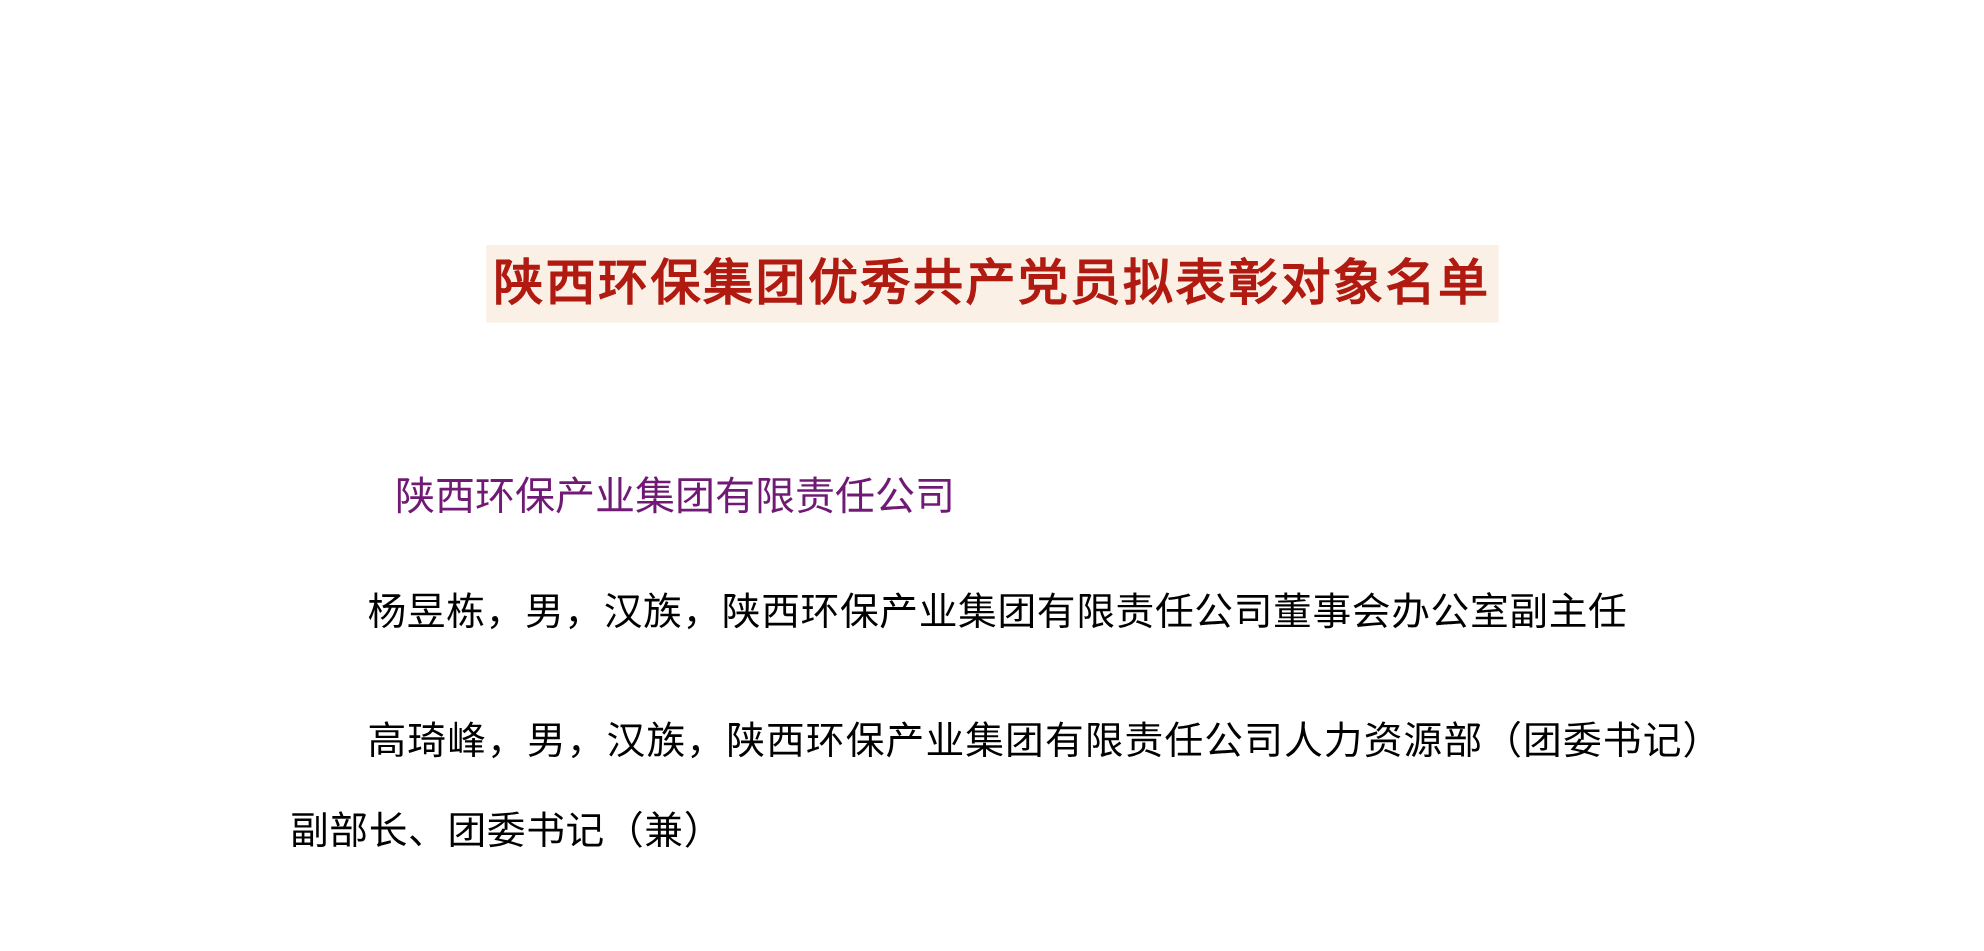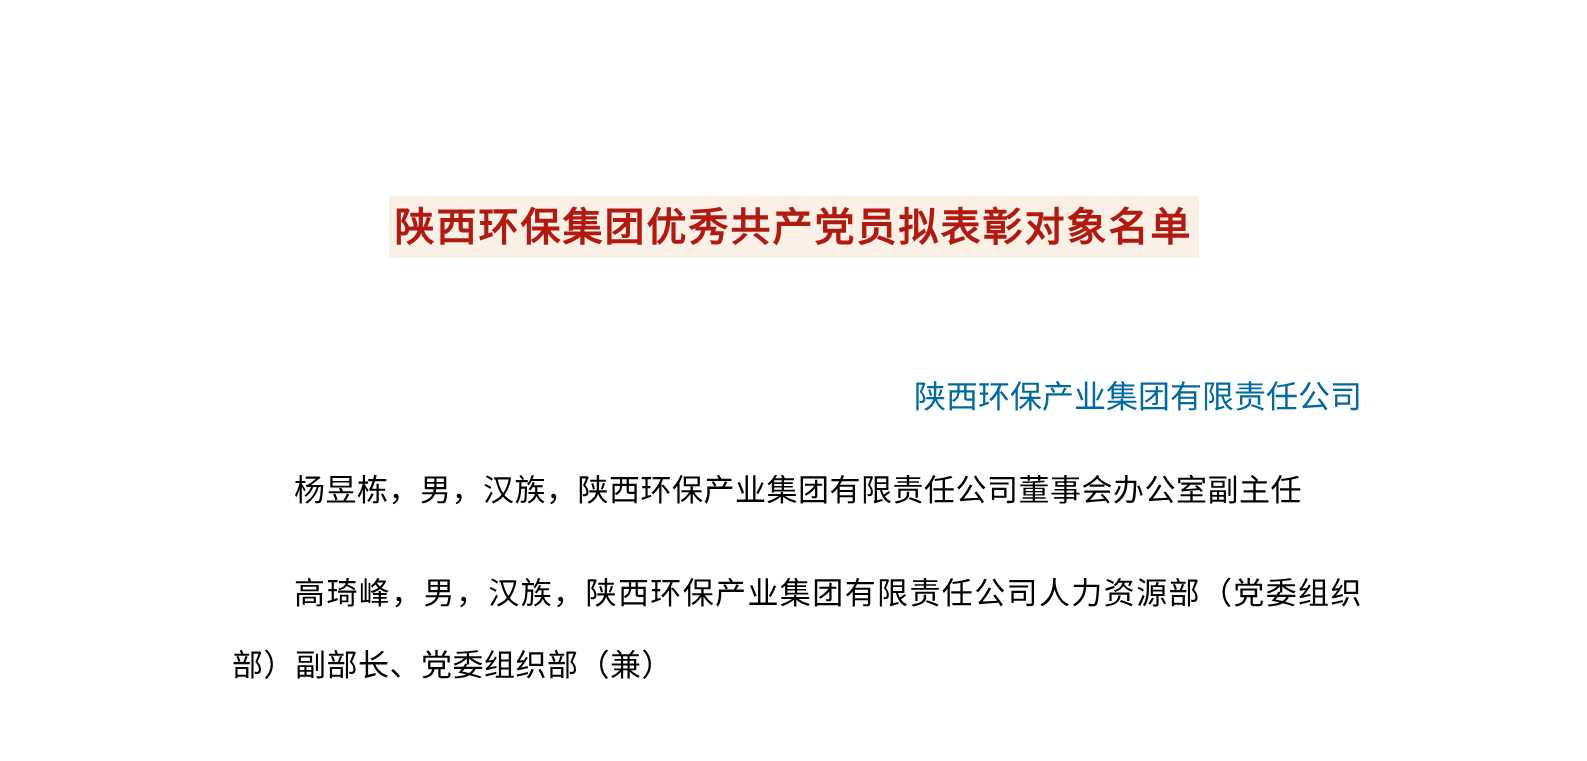--- a/index.html
+++ b/index.html
@@ -43,25 +43,24 @@
   .body-block {
     position: absolute;
     left: 232px;
     top: 368px;
     width: 1130px;
   }
   .org-name {
     font-family: "DejaVu Sans", "Liberation Sans", sans-serif;
     font-size: 32px;
     line-height: 58px;
-    color: #0369a1;
+    color: #701a75;
     text-indent: 84px;
     letter-spacing: 0px;
     white-space: nowrap;
-    text-align: right;
   }
   .para {
     font-family: Liberation Mono, monospace;
     font-size: 31px;
     line-height: 72px;
     color: #000000;
     text-indent: 62px;
     text-align: justify;
     text-align-last: left;
     letter-spacing: 0.5px;
@@ -72,16 +71,16 @@
 
 <div class="page">
 
   <div class="doc-title-wrap">
     <span class="doc-title">陕西环保集团优秀共产党员拟表彰对象名单</span>
   </div>
 
   <div class="body-block">
     <div class="org-name">陕西环保产业集团有限责任公司</div>
     <p class="para">杨昱栋，男，汉族，陕西环保产业集团有限责任公司董事会办公室副主任</p>
-    <p class="para">高琦峰，男，汉族，陕西环保产业集团有限责任公司人力资源部（党委组织部）副部长、党委组织部（兼）</p>
+    <p class="para">高琦峰，男，汉族，陕西环保产业集团有限责任公司人力资源部（团委书记）副部长、团委书记（兼）</p>
   </div>
 
 </div>
 
 </body></html>

